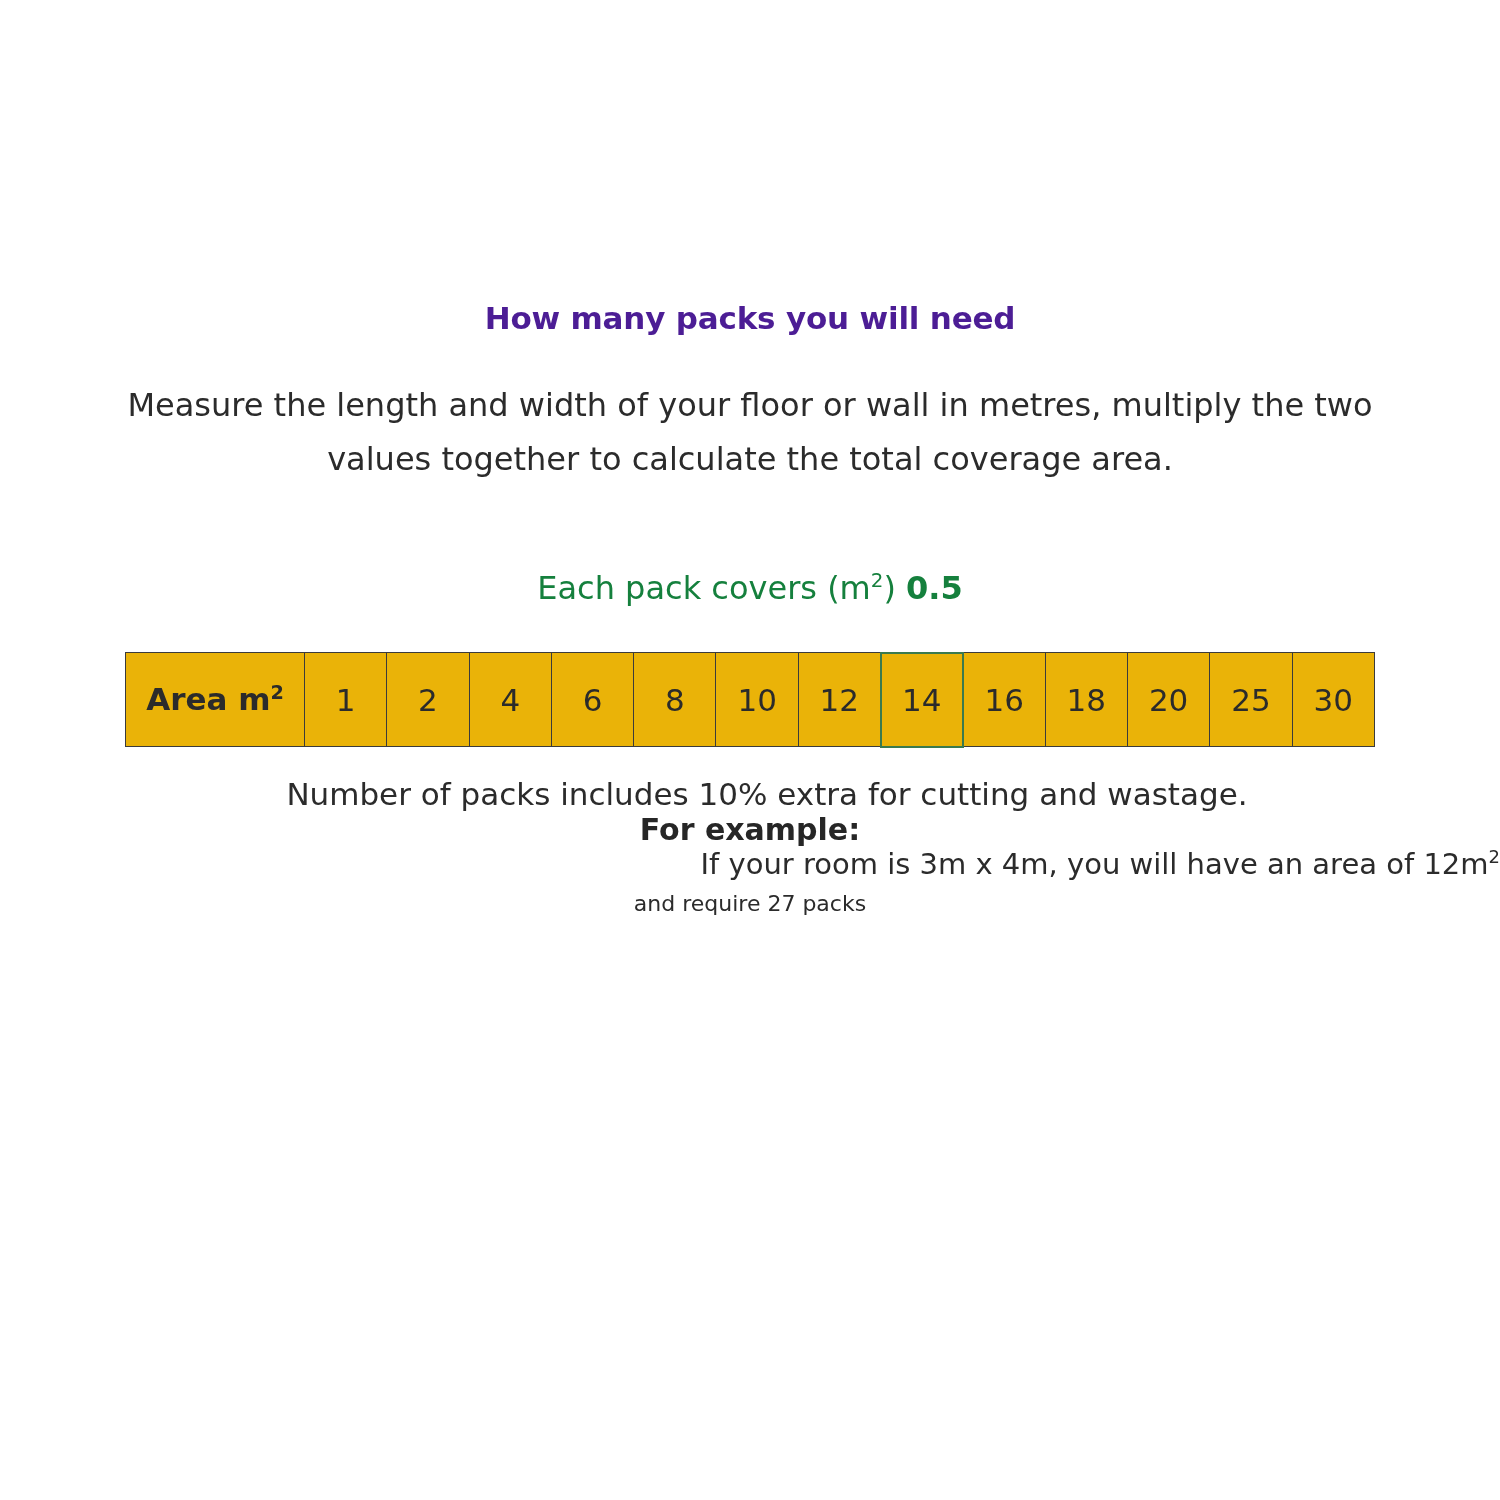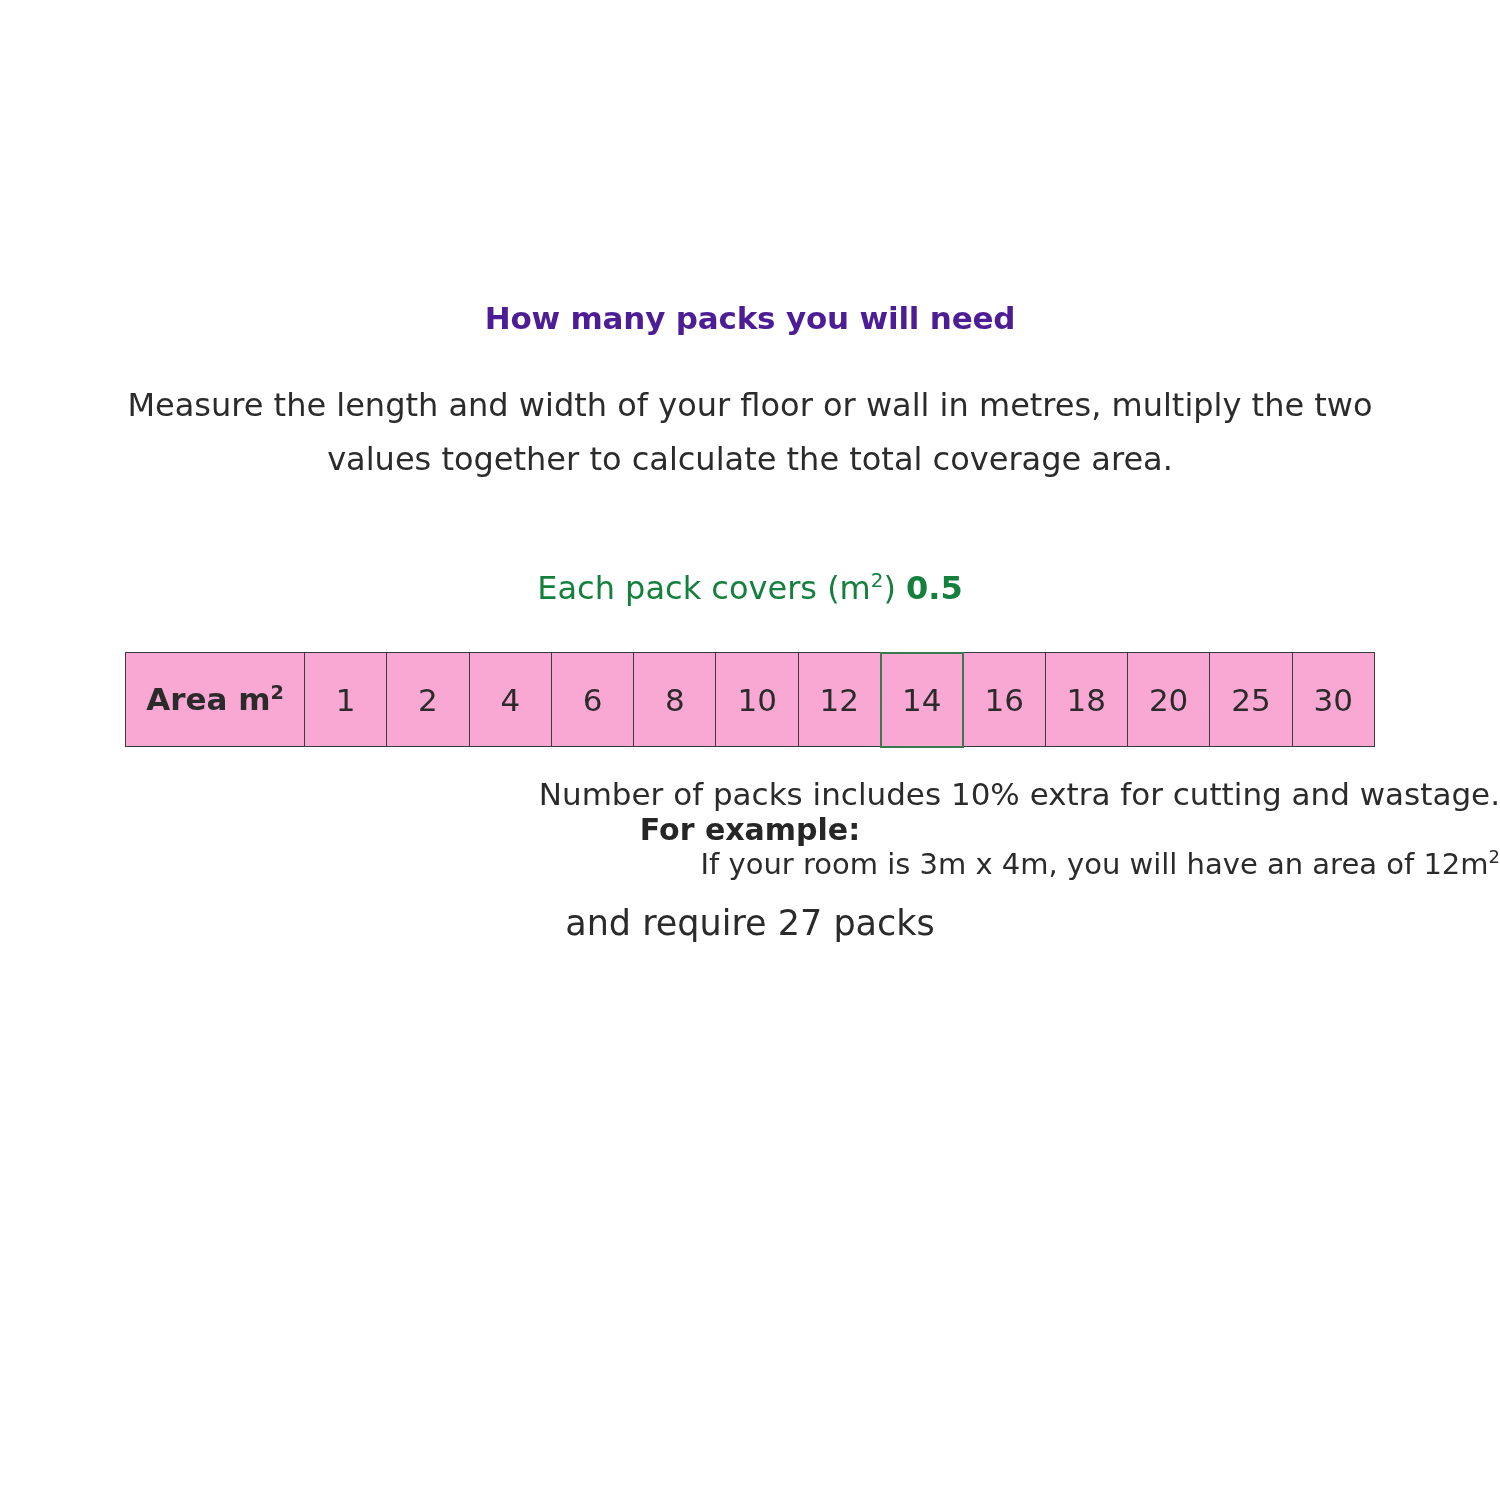--- a/index.html
+++ b/index.html
@@ -71,21 +71,21 @@
   table.packs td {
     border: 1px solid #3b3b3b;
     text-align: center;
     font-size: 31px;
     color: #2b2b2b;
     padding: 0;
     height: 92px;
   }
 
   table.packs tr.row-area td {
-    background: #f9a8d4;
+    background: #eab308;
   }
   table.packs tr.row-packs td {
     background: #ffffff;
     height: 140px;
   }
 
   td.label {
     text-align: left;
     padding-left: 14px;
     font-weight: bold;
@@ -97,42 +97,42 @@
     border: 2px solid #3a7a4e !important;
     position: relative;
   }
   td.highlight-bottom {
     border-left: 2px solid #3a3a3a;
     border-right: 2px solid #3a3a3a;
   }
 
   .note {
     margin-top: 28px;
-    text-align: right;
+    text-align: center;
     font-size: 31px;
     color: #2b2b2b;
     padding-left: 34px;
   }
 
   .example-title {
     text-align: center;
     font-size: 30px;
     font-weight: bold;
     color: #262626;
   }
 
   .example-line {
     text-align: right;
     font-size: 29px;
     color: #2b2b2b;
   }
   .example-line2 {
-    margin-top: 22px;
+    margin-top: 10px;
     text-align: center;
-    font-size: 35px;
+    font-size: 22px;
     color: #2b2b2b;
   }
 </style>
 </head>
 <body>
 
 <div class="page">
 
   <div class="heading">How many packs you will need</div>
 

